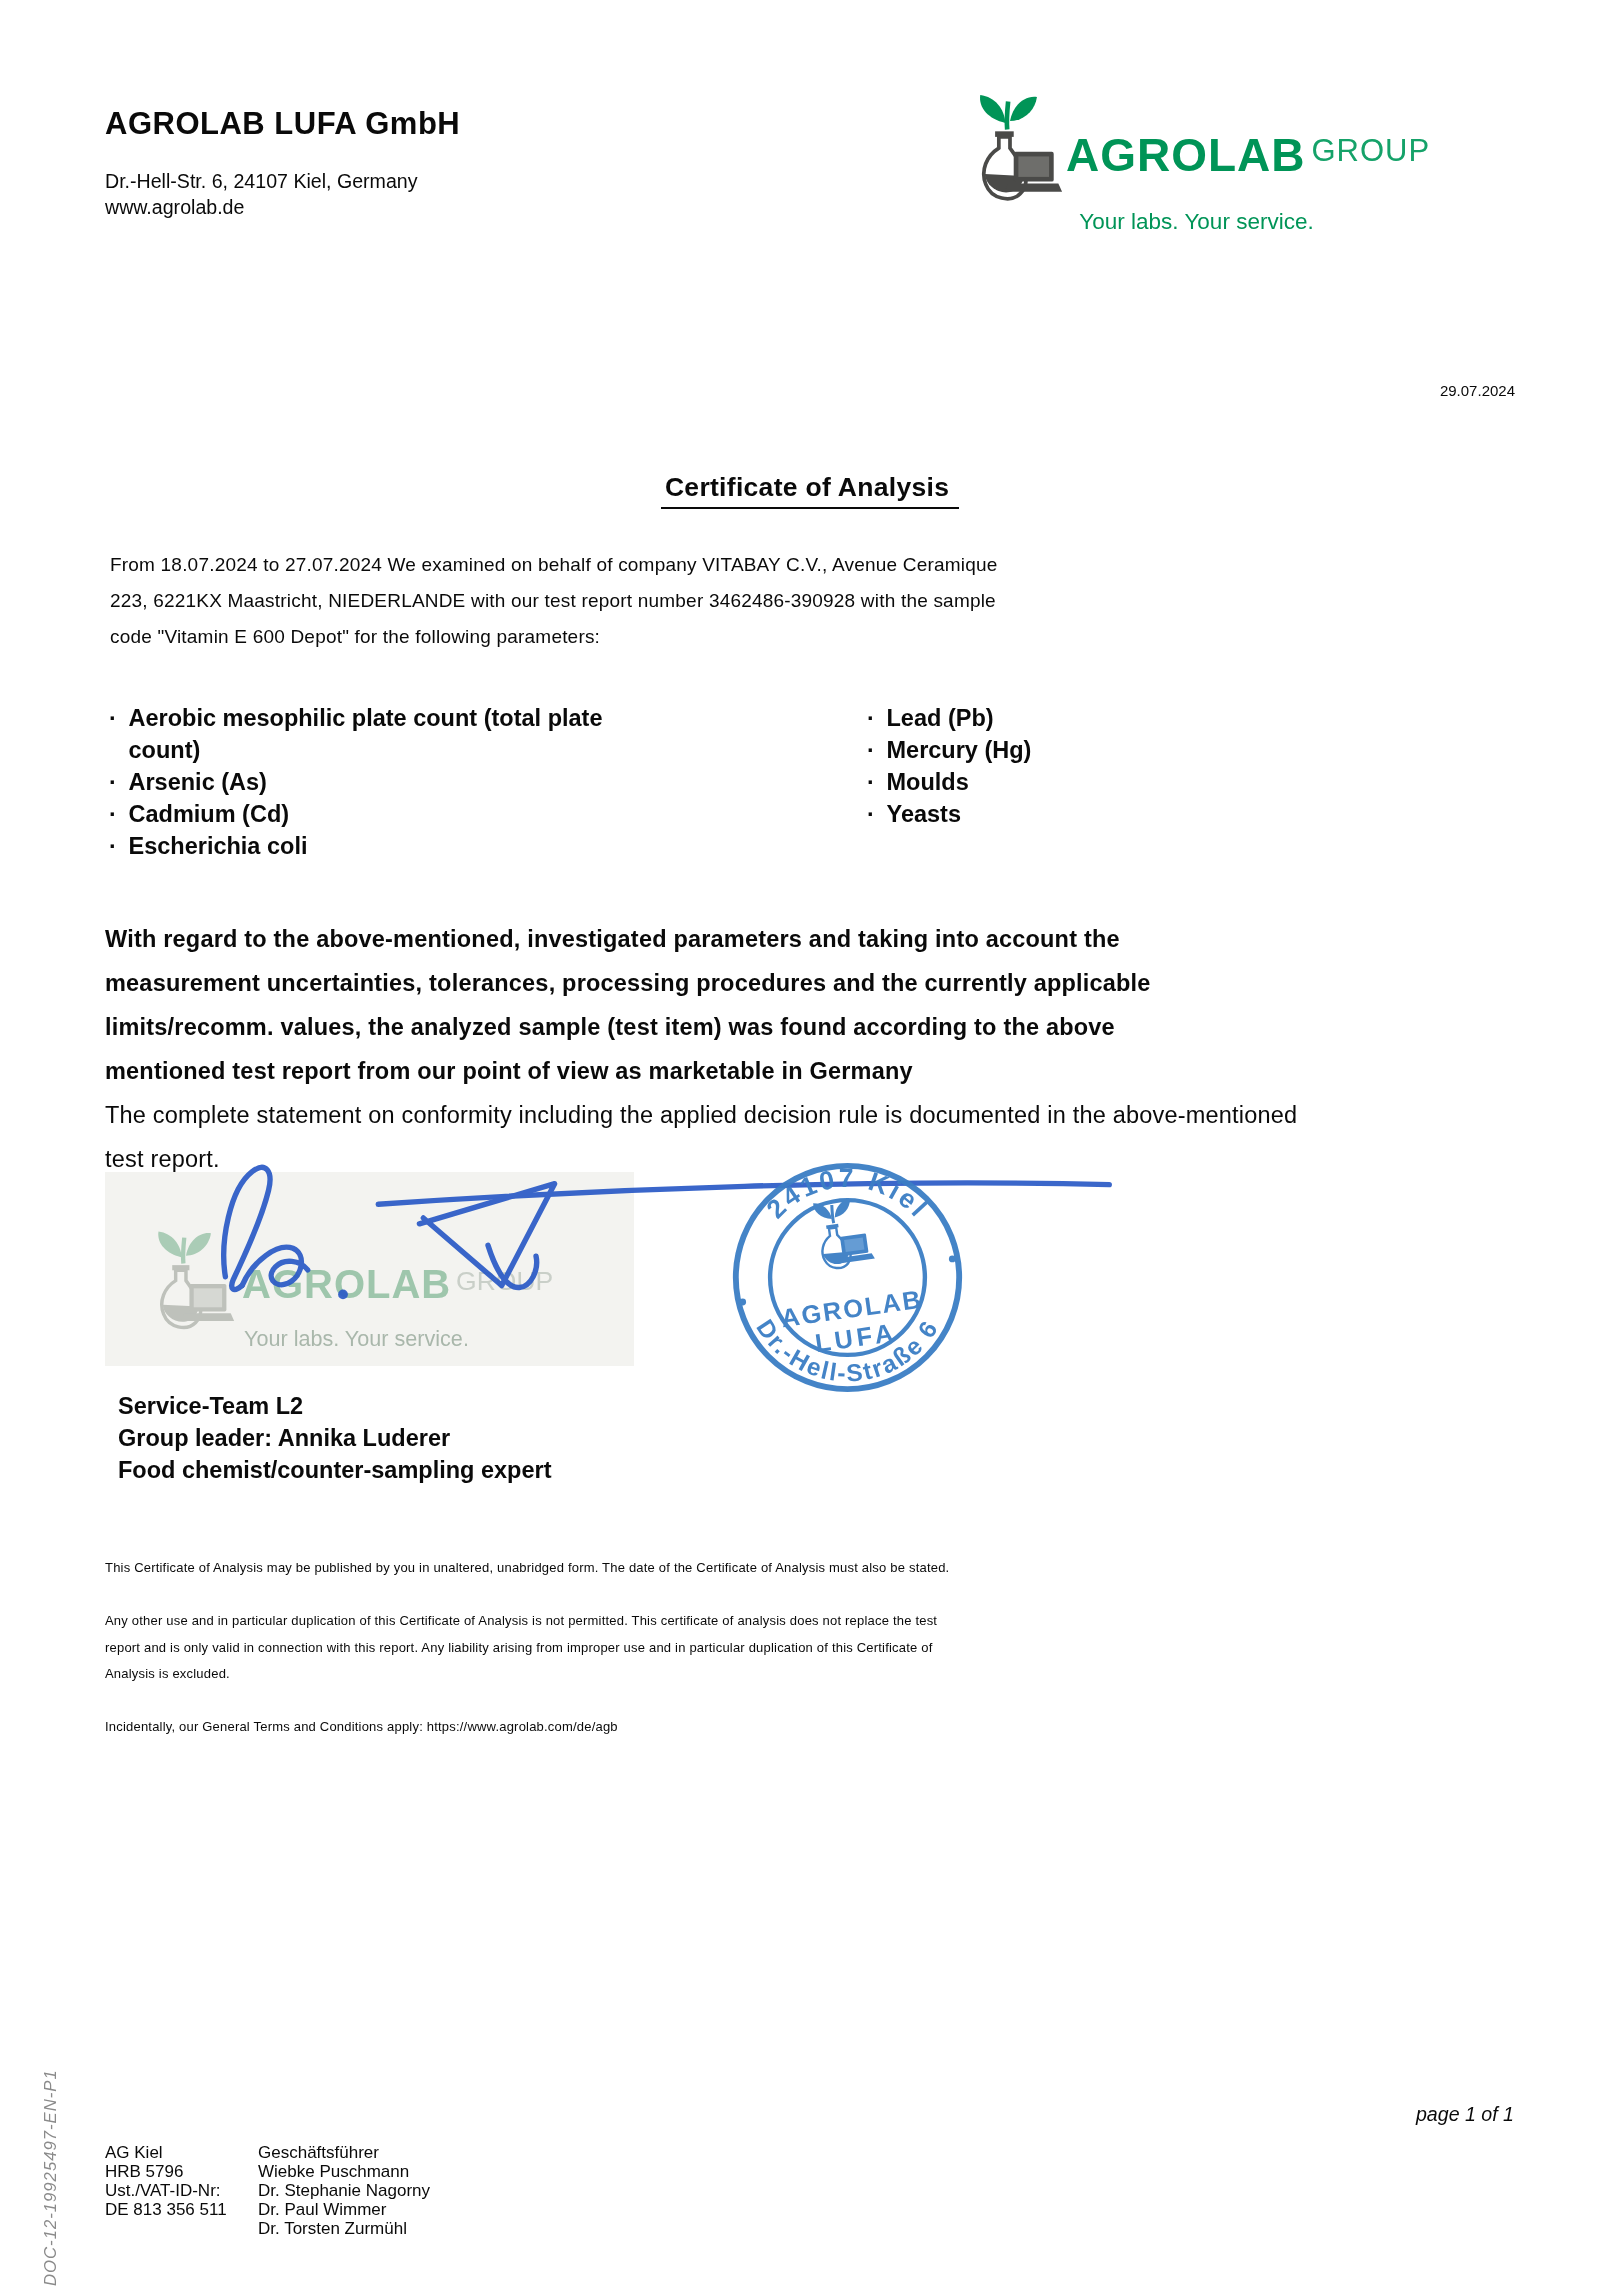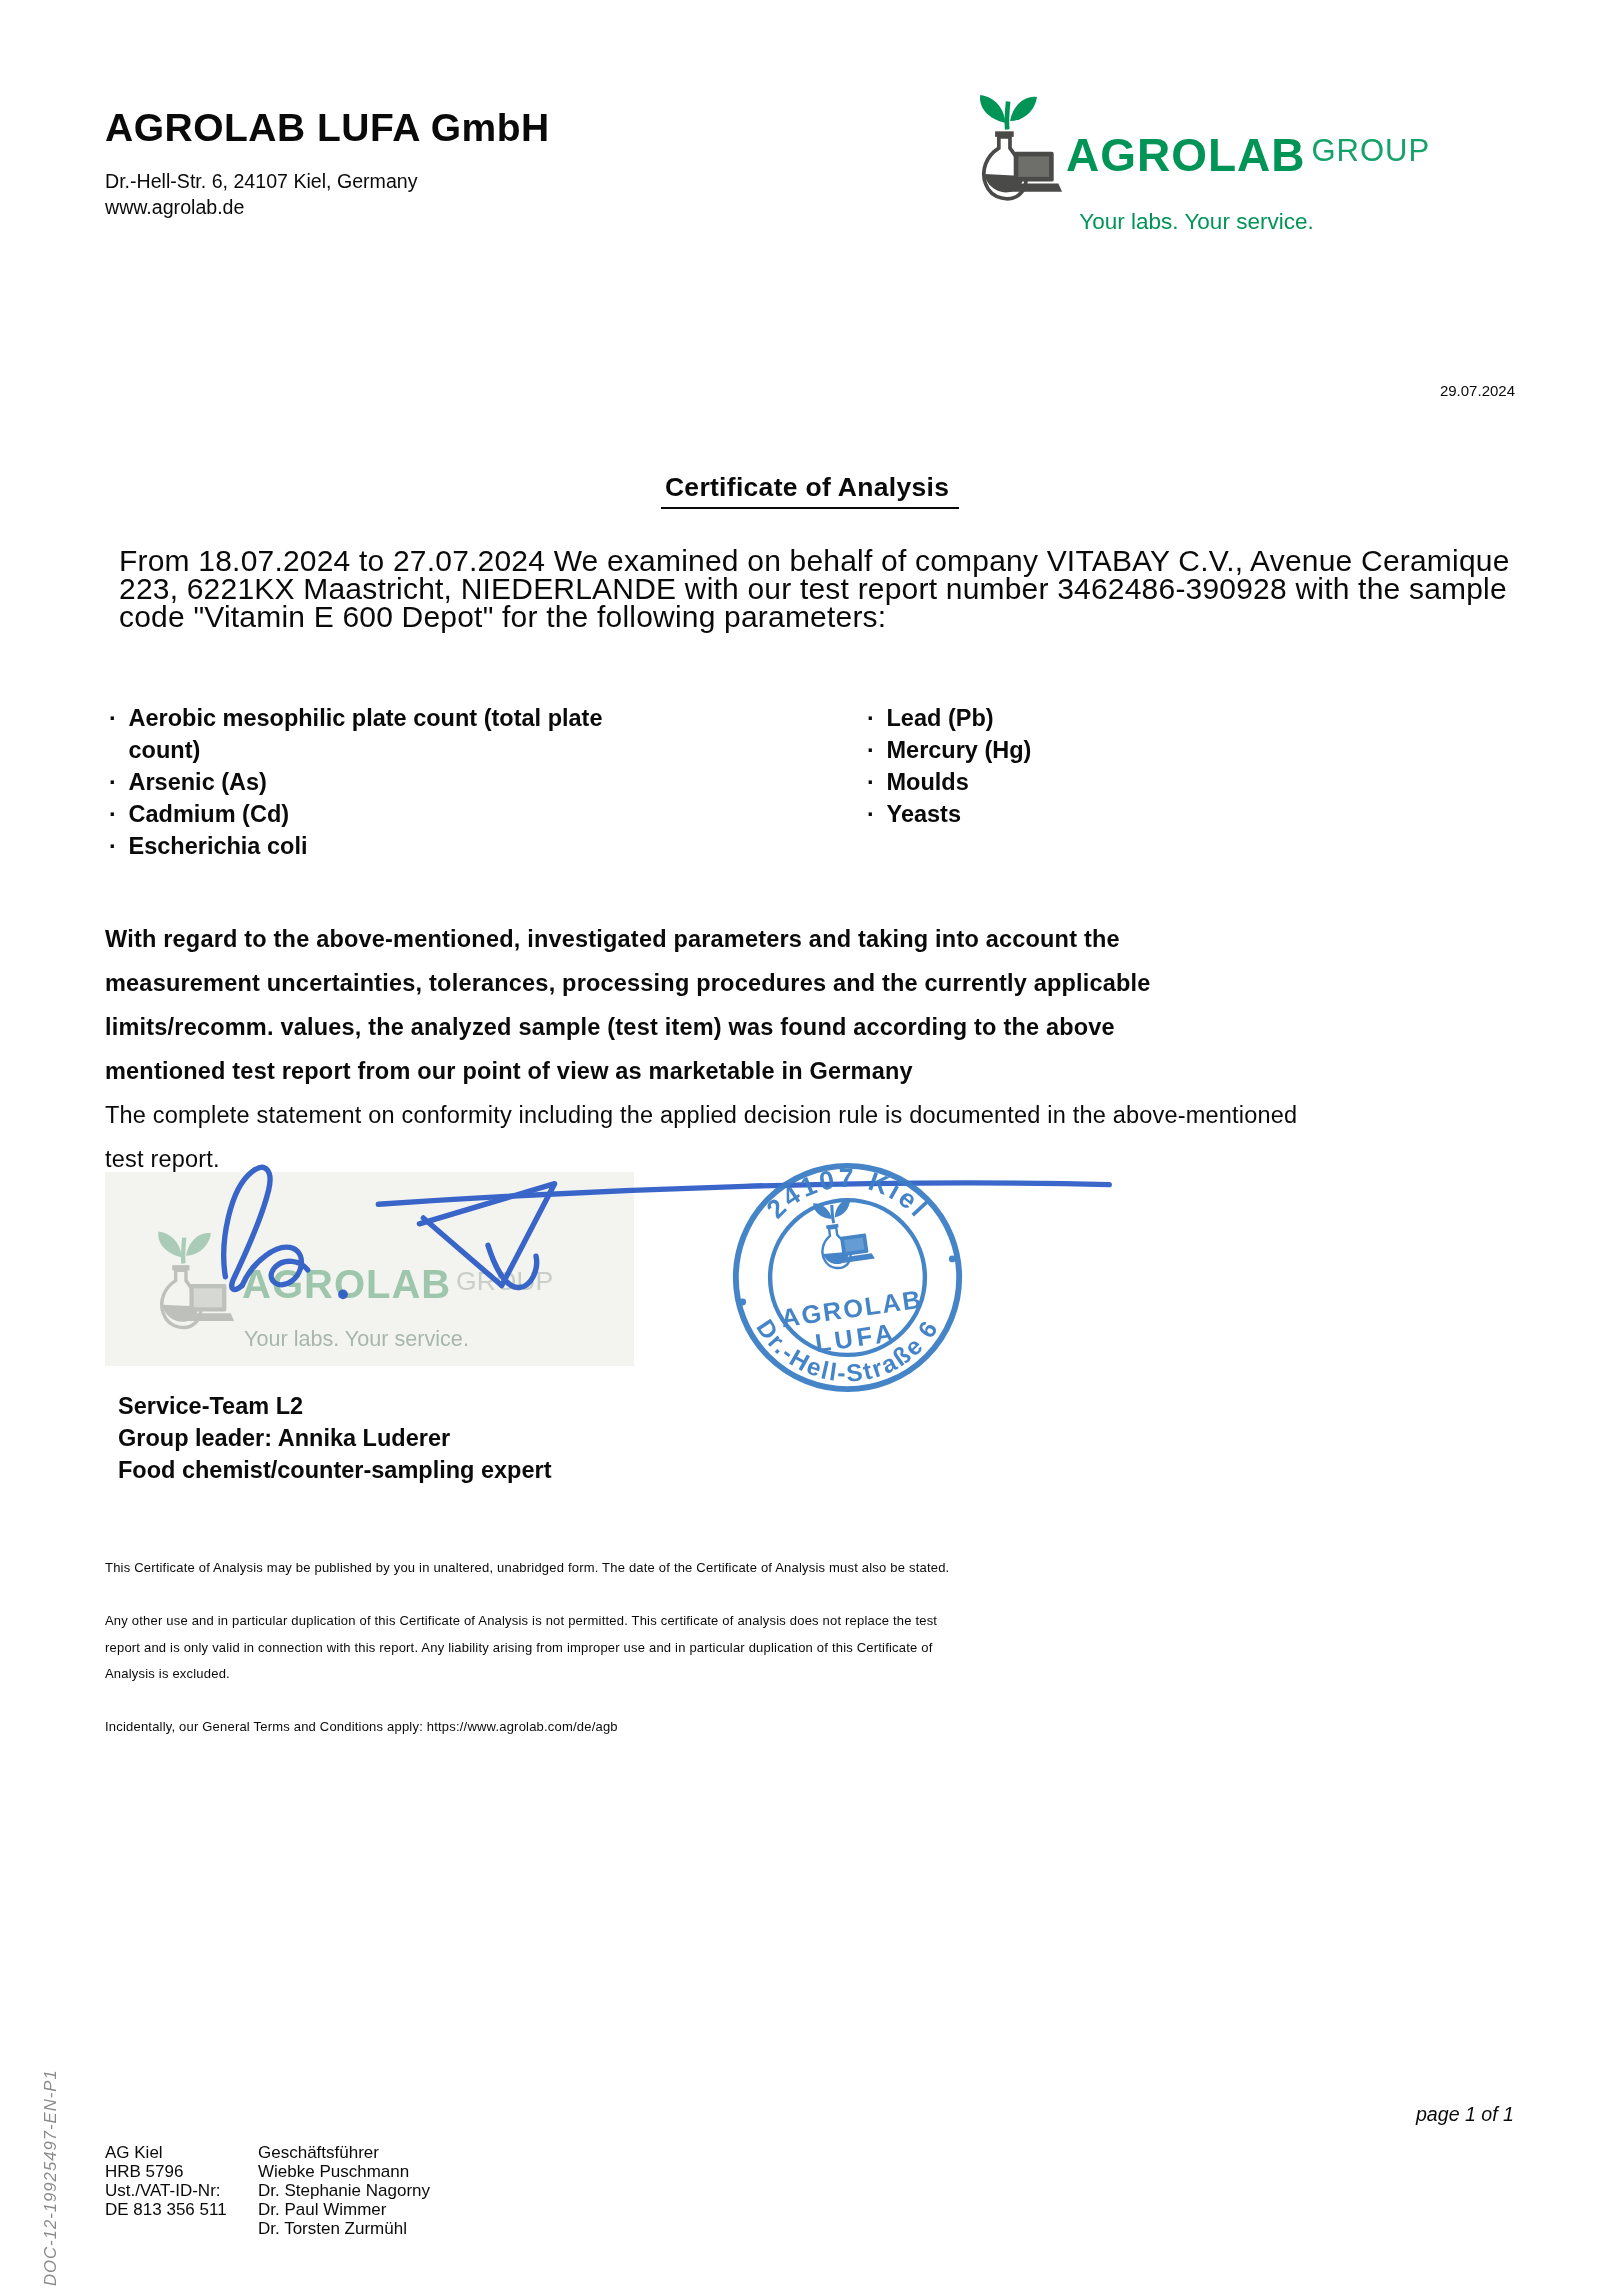--- a/index.html
+++ b/index.html
@@ -1,36 +1,36 @@
 <!DOCTYPE html>
 <html><head>
 <meta charset="utf-8">
 <style>
   html,body{margin:0;padding:0;background:#ffffff;}
   body{font-family:"Liberation Sans", sans-serif; color:#0a0a0a;}
   .page{position:relative;width:1620px;height:2293px;background:#ffffff;overflow:hidden;}
 
   
-  .company-name{position:absolute;left:105px;top:106px;font-size:39px;font-weight:bold;letter-spacing:0.5px;}
+  .company-name{position:absolute;left:105px;top:106px;font-size:31px;font-weight:bold;letter-spacing:0.5px;}
   .address-block{position:absolute;left:105px;top:169px;font-size:19.6px;line-height:25.5px;white-space:pre-line;}
 
   
   .logo{position:absolute;left:965px;top:54px;width:568px;height:221px;}
   .logo .icon-main{position:absolute;left:4.9px;top:27.4px;width:93px;height:149px;}
   .brand-row{position:absolute;left:101px;top:74px;white-space:nowrap;}
   .brand-word{font-size:46px;font-weight:800;color:#009457;letter-spacing:1px;}
   .brand-suffix{font-size:31px;font-weight:400;color:#15a269;letter-spacing:1px;position:relative;top:-9.8px;margin-left:5.9px;}
   .brand-tagline{position:absolute;left:103px;top:155px;width:257px;text-align:center;font-size:22.5px;color:#009457;}
 
   .doc-date{position:absolute;right:105px;top:382px;font-size:15px;}
 
   .title-wrap{position:absolute;left:0;top:472px;width:100%;text-align:center;}
   .title-wrap span{display:inline-block;font-size:26.5px;font-weight:bold;border-bottom:2.9px solid #0a0a0a;padding:0 9.8px 3.9px 3.9px;letter-spacing:0.3px;}
 
-  .intro{position:absolute;left:119px;top:547px;width:1431px;font-size:30px;line-height:28px;white-space:pre-line;letter-spacing:0.2px;}
+  .intro{position:absolute;left:110px;top:547px;width:1431px;font-size:19px;line-height:36px;white-space:pre-line;letter-spacing:0.2px;}
 
   
   .params{position:absolute;left:105px;top:702px;width:1411px;}
   .param-col{position:absolute;top:0;}
   .param-col.left{left:0;width:568px;}
   .param-col.right{left:758px;width:510px;}
   .param-item{position:relative;padding-left:23.5px;font-size:23.5px;font-weight:bold;line-height:32px;white-space:pre-line;}
   .param-item .dot{position:absolute;left:3.9px;top:0;font-weight:bold;font-size:23.5px;}
 
   .conclusion{position:absolute;left:105px;top:917px;width:1436px;font-size:23.5px;line-height:44px;}

